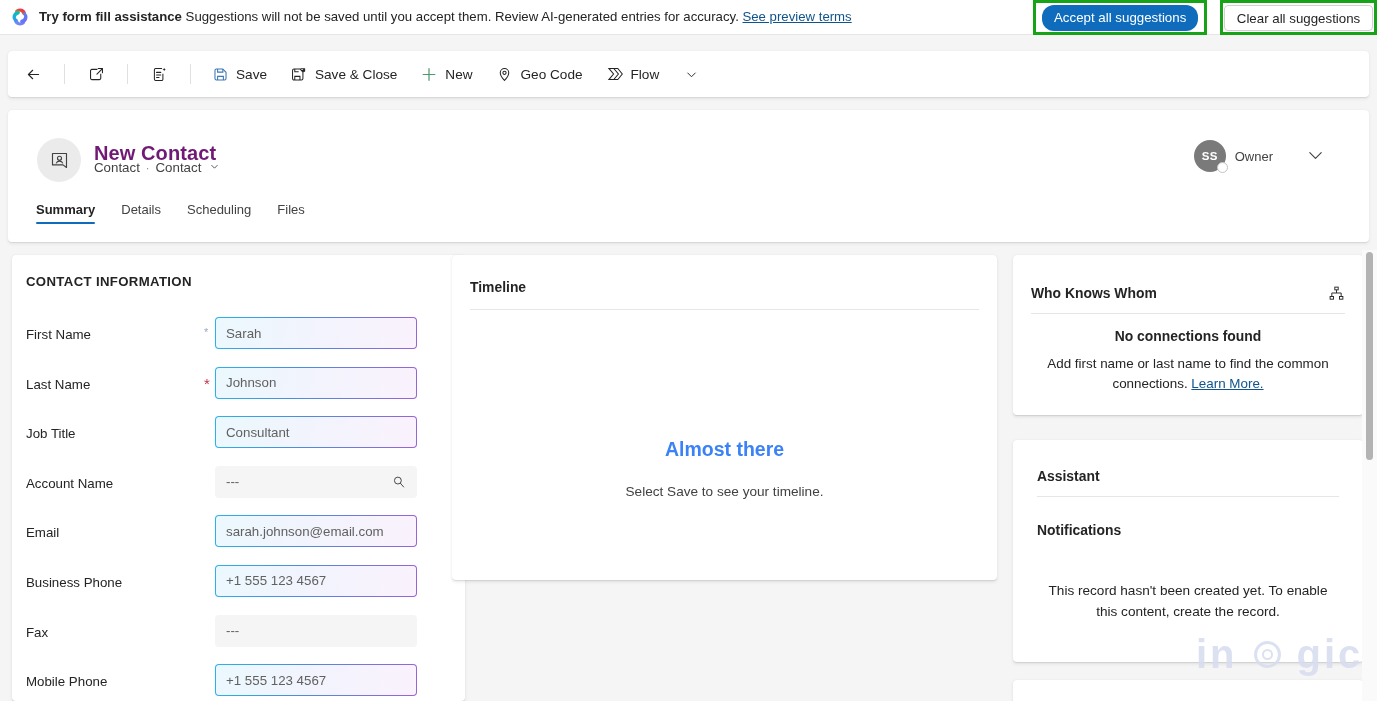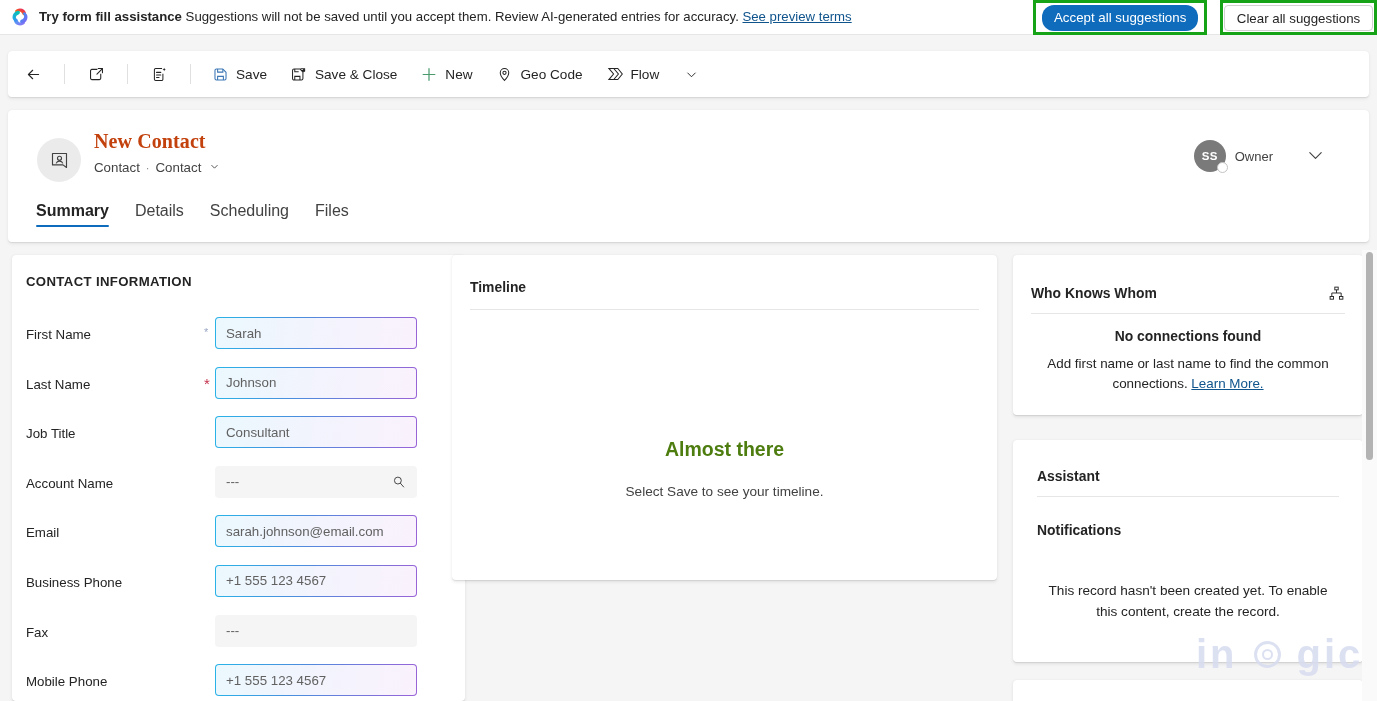--- a/index.html
+++ b/index.html
@@ -77,22 +77,22 @@
     position: absolute; left: 8px; top: 110px; width: 1361px; height: 132px;
     background: #ffffff; border-radius: 4px;
     box-shadow: 0 0.3px 0.9px rgba(0,0,0,.07), 0 1.6px 3.6px rgba(0,0,0,.07);
   }
   .rec-avatar {
     position: absolute; left: 29px; top: 28px; width: 44px; height: 44px;
     border-radius: 50%; background: #ebebeb;
     display: flex; align-items: center; justify-content: center;
   }
   .rec-title {
-    position: absolute; left: 86px; top: 20px;
-    font-size: 20px; font-weight: 600; color: #c2410c; letter-spacing: .1px; font-family: Liberation Serif, serif;
+    position: absolute; left: 86px; top: 32px;
+    font-size: 20px; font-weight: 600; color: #701a75; letter-spacing: .1px;
   }
   .rec-sub {
     position: absolute; left: 86px; top: 50px;
     font-size: 13.3px; color: #424242;
     display: flex; align-items: center; gap: 6px;
   }
   .rec-sub .dot { color: #8a8a8a; font-size: 11px; }
   .rec-sub .chev { font-size: 9px; color: #424242; margin-left: 2px; cursor: pointer; }
   .owner-wrap {
     position: absolute; right: 96px; top: 30px;
@@ -110,21 +110,21 @@
     border-radius: 50%; background: #ffffff; border: 1.4px solid #c4c4c4;
   }
   .owner-label { font-size: 13px; color: #424242; }
   .hdr-chev {
     position: absolute; right: 40px; top: 32px; width: 28px; height: 28px;
     display: flex; align-items: center; justify-content: center; cursor: pointer;
     color: #424242;
   }
   .tabs { position: absolute; left: 28px; top: 88px; display: flex; gap: 0; }
   .tab {
-    font-size: 16px; color: #424242; padding: 4px 13px 10px 13px;
+    font-size: 13px; color: #424242; padding: 4px 13px 10px 13px;
     cursor: pointer; position: relative; white-space: nowrap;
   }
   .tab:first-child { padding-left: 0; }
   .tab.active { color: #242424; font-weight: 600; }
   .tab.active::after {
     content: ""; position: absolute; left: 0; right: 13px; bottom: 3px;
     height: 2.5px; background: #0f6cbd; border-radius: 2px;
   }
 
   
@@ -182,21 +182,21 @@
   }
   .tl-title {
     position: absolute; left: 18px; top: 24px;
     font-size: 13.9px; font-weight: 600; color: #242424;
   }
   .tl-rule {
     position: absolute; left: 18px; right: 18px; top: 54px; height: 1px; background: #e6e6e6;
   }
   .tl-empty-title {
     position: absolute; left: 0; right: 0; top: 183px; text-align: center;
-    font-size: 19.5px; font-weight: 600; color: #4d7c0f;
+    font-size: 19.5px; font-weight: 600; color: #3b82f6;
   }
   .tl-empty-sub {
     position: absolute; left: 0; right: 0; top: 229px; text-align: center;
     font-size: 13.6px; color: #424242;
   }
 
   
   .wkw-card { position: absolute; left: 1013px; top: 5px; width: 350px; height: 160px; }
   .wkw-title {
     position: absolute; left: 18px; top: 30px;

